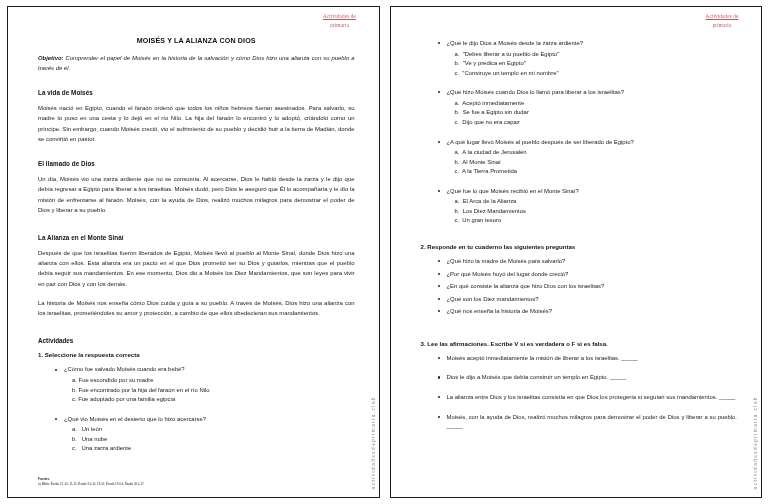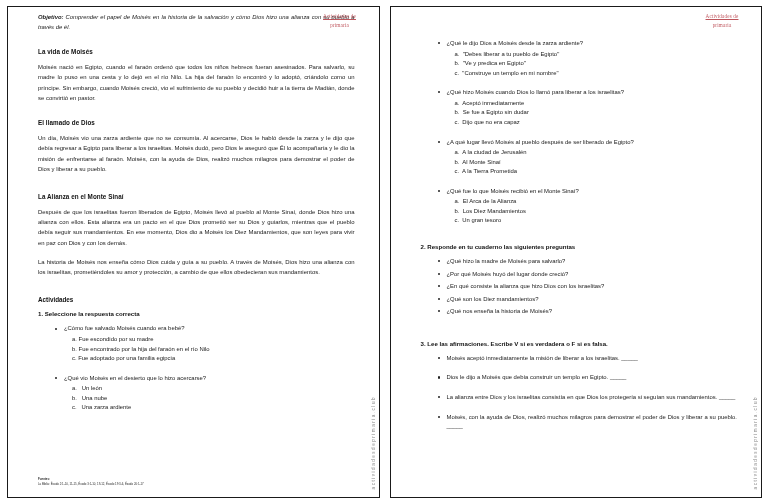--- a/index.html
+++ b/index.html
@@ -164,20 +164,21 @@
 <div class="spread">
 
   <div class="page">
     <div class="page-inner">
 
       <div class="wm-corner">
         <div class="u">Actividades de</div>
         <div>primaria</div>
       </div>
 
+      <div class="doc-title">MOISÉS Y LA ALIANZA CON DIOS</div>
 
       <p class="objective"><b>Objetivo:</b><span> Comprender el papel de Moisés en la historia de la salvación y cómo Dios hizo una alianza con su pueblo a través de él.</span></p>
 
       <h2 class="sec">La vida de Moisés</h2>
       <p class="body">Moisés nació en Egipto, cuando el faraón ordenó que todos los niños hebreos fueran asesinados. Para salvarlo, su madre lo puso en una cesta y lo dejó en el río Nilo. La hija del faraón lo encontró y lo adoptó, criándolo como un príncipe. Sin embargo, cuando Moisés creció, vio el sufrimiento de su pueblo y decidió huir a la tierra de Madián, donde se convirtió en pastor.</p>
       <div class="gap-md"></div>
 
       <h2 class="sec">El llamado de Dios</h2>
       <p class="body">Un día, Moisés vio una zarza ardiente que no se consumía. Al acercarse, Dios le habló desde la zarza y le dijo que debía regresar a Egipto para liberar a los israelitas. Moisés dudó, pero Dios le aseguró que Él lo acompañaría y le dio la misión de enfrentarse al faraón. Moisés, con la ayuda de Dios, realizó muchos milagros para demostrar el poder de Dios y liberar a su pueblo.</p>
       <div class="gap-lg"></div>

